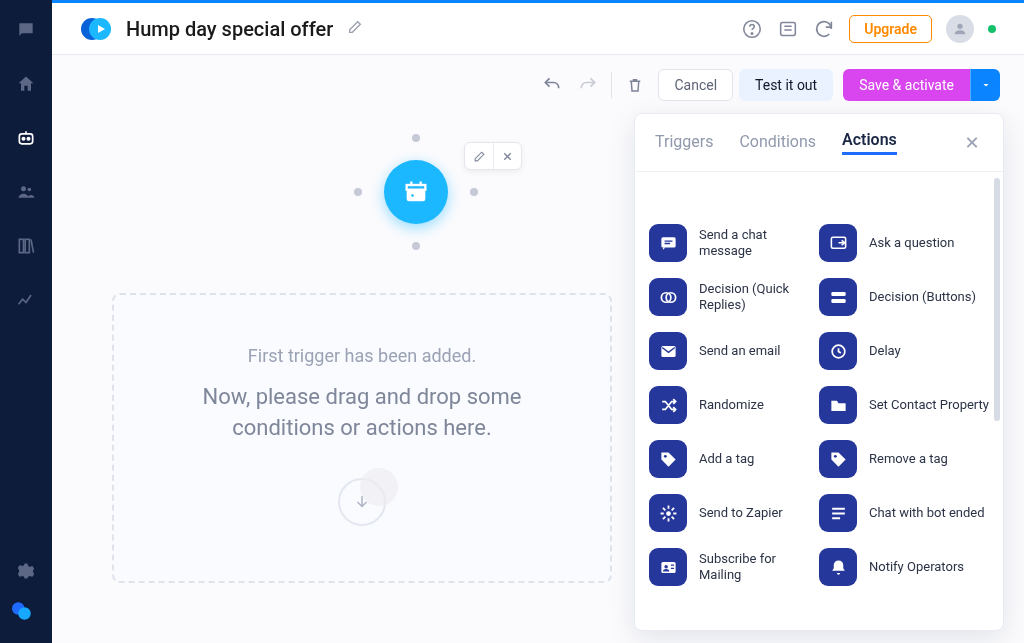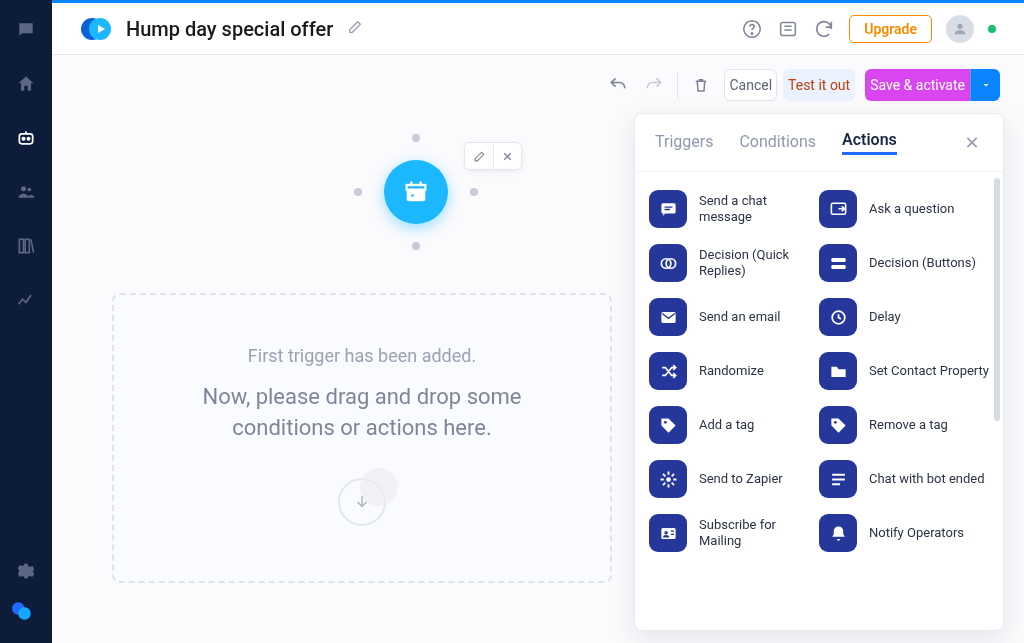--- a/index.html
+++ b/index.html
@@ -22,23 +22,23 @@
   .top-icon { width: 22px; height:22px; display:flex; align-items:center; justify-content:center; color:#82889a; cursor:pointer; }
   .upgrade-btn { border: 1.5px solid #ff8a00; color: #ff8a00; background: #fff; padding: 5px 14px; border-radius: 5px; font-size: 14px; font-weight: 600; cursor:pointer; }
   .avatar { width: 28px; height:28px; border-radius: 50%; background:#d9dde6; display:flex; align-items:center; justify-content:center; color:#a0a7b8; }
   .status-dot { width:8px; height:8px; border-radius:50%; background:#15c26b; }
   
   .canvas-wrap { flex:1; position: relative; background: #fbfbfd; overflow:hidden; }
   .toolbar { position:absolute; top:14px; right:24px; display:flex; align-items:center; gap:10px; z-index:30; }
   .tool-group { display:flex; align-items:center; gap:10px; }
   .tool-icon-btn { width:26px; height:26px; display:flex; align-items:center; justify-content:center; color:#7d8499; cursor:pointer; }
   .tool-divider { width:1px; height:26px; background:#e0e3ea; }
-  .btn { padding:7px 4px; border-radius:6px; font-size:14px; cursor:pointer; border:1px solid transparent; }
+  .btn { padding:7px 15px; border-radius:6px; font-size:14px; cursor:pointer; border:1px solid transparent; }
   .btn-cancel { background:#fff; border-color:#e1e4eb; color:#5d6476; }
-  .btn-test { background:#eaf2ff; color:#c2410c; margin-left:-4px;}
+  .btn-test { background:#eaf2ff; color:#0f172a; margin-left:-4px;}
   .btn-save-wrap { display:flex; }
   .btn-save { background:#d946ef; color:#fff; border-radius:6px 0 0 6px; font-weight:400; }
   .btn-save-drop { background:#0a84ff; color:#fff; width:30px; border-radius:0 6px 6px 0; display:flex; align-items:center; justify-content:center; border-left:1px solid rgba(255,255,255,0.3); cursor:pointer; }
   
   .node { position:absolute; top:105px; left:332px; }
   .node-core { width:64px; height:64px; border-radius:50%; background:#1bb7ff; display:flex; align-items:center; justify-content:center; color:#fff; box-shadow:0 4px 14px rgba(27,183,255,0.45); }
   .node-core svg { width:28px; height:28px; }
   .node-dot { width:8px; height:8px; background:#c5cad6; border-radius:50%; position:absolute; }
   .nd-top { top:-26px; left:28px; }
   .nd-bottom { bottom:-26px; left:28px; }
@@ -53,21 +53,21 @@
   .dz2 { color:#7e8699; font-size:22px; text-align:center; line-height:1.4; max-width:400px; }
   .dz-circle { margin-top:18px; width:48px; height:48px; border:2px solid #e3e7ef; border-radius:50%; display:flex; align-items:center; justify-content:center; color:#aeb5c5; position:relative; }
   .dz-shadow { position:absolute; top:-12px; right:-14px; width:38px; height:38px; border-radius:50%; background:#ecedf2; opacity:0.7; }
   
   .panel { position:absolute; top:58px; right:20px; width:370px; bottom:12px; background:#fff; border:1px solid #e8ebf2; border-radius:8px; box-shadow:0 8px 28px rgba(13,30,66,0.1); display:flex; flex-direction:column; overflow:hidden; z-index:25; }
   .panel-head { height:58px; display:flex; align-items:center; padding:0 20px; gap:26px; border-bottom:1px solid #eef0f5; }
   .tab { font-size:16px; color:#9099ad; cursor:pointer; padding-bottom:3px; }
   .tab.active { color:#1a2744; font-weight:600; border-bottom:3px solid #1f6bff; }
   .panel-close { margin-left:auto; color:#9aa1b2; cursor:pointer; font-size:18px; width:22px; height:22px; display:flex; align-items:center; justify-content:center; }
   .panel-body { flex:1; overflow-y:auto; padding:14px 14px 20px 14px; }
-  .action-grid { display:grid; grid-template-columns: 1fr 1fr; gap:8px 0; }
+  .action-grid { display:grid; grid-template-columns: 1fr 1fr; gap:8px 0;margin-top:34px; }
   .action-item { display:flex; align-items:center; gap:12px; height:46px; cursor:grab; }
   .action-icon { width:38px; height:38px; border-radius:9px; background:#26379b; display:flex; align-items:center; justify-content:center; color:#fff; flex-shrink:0; }
   .action-icon svg { width:19px; height:19px; }
   .action-label { font-size:13px; color:#2b3346; line-height:1.25; }
   .panel-scroll { position:absolute; right:3px; top:64px; bottom:10px; width:6px; background:transparent; border-radius:3px; }
   .panel-thumb { width:100%; height:55%; background:#d7dbe4; border-radius:3px; }
   
   ::-webkit-scrollbar { width:0; height:0; }
 </style>
 </head>

